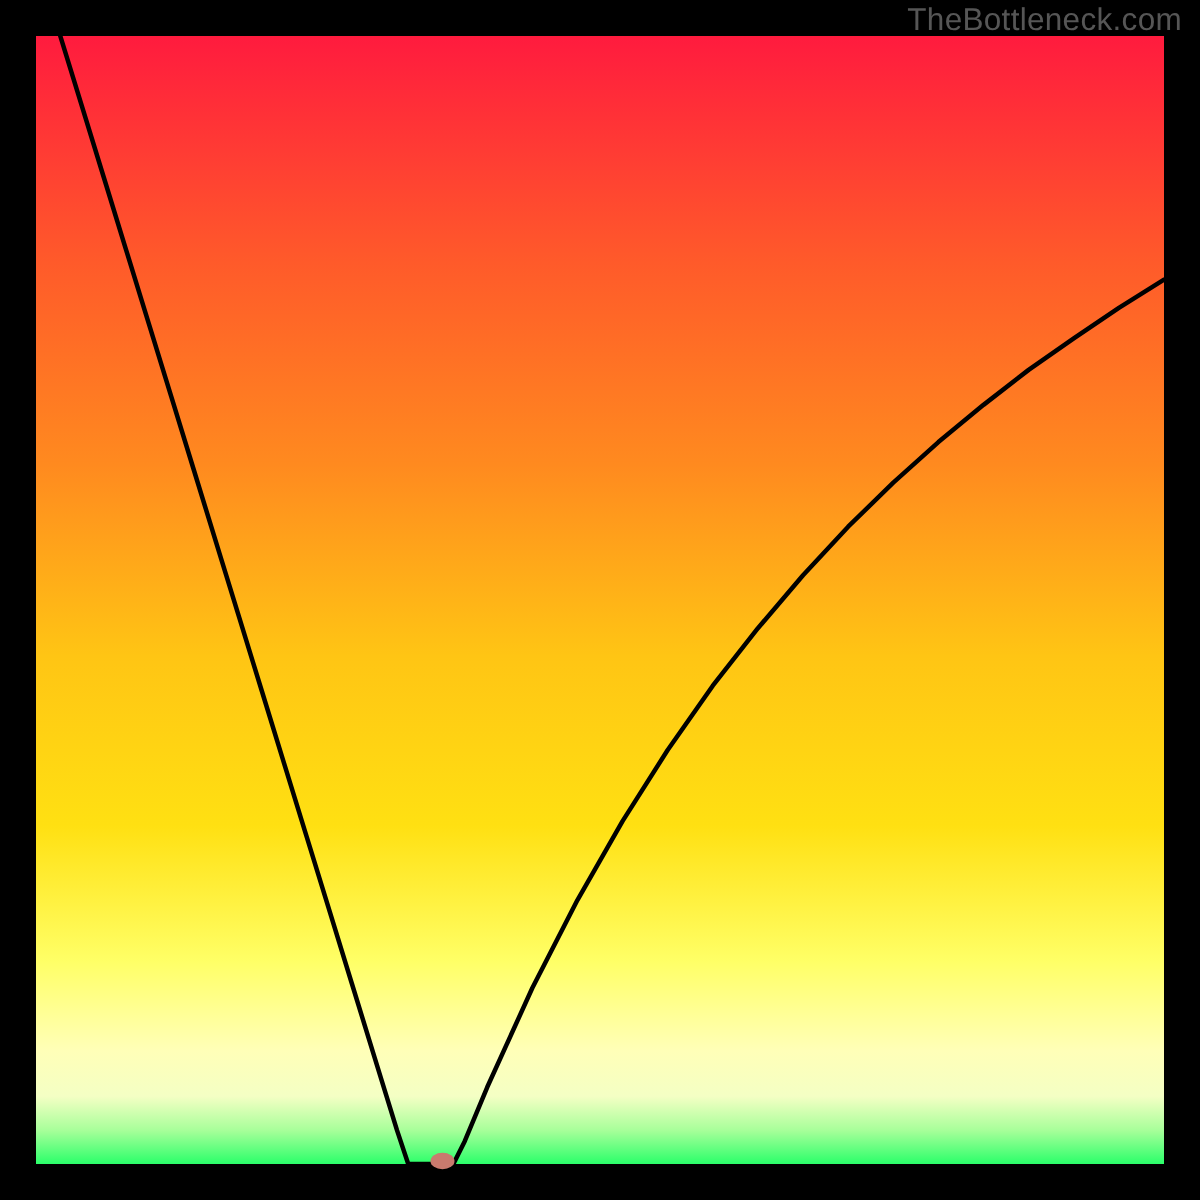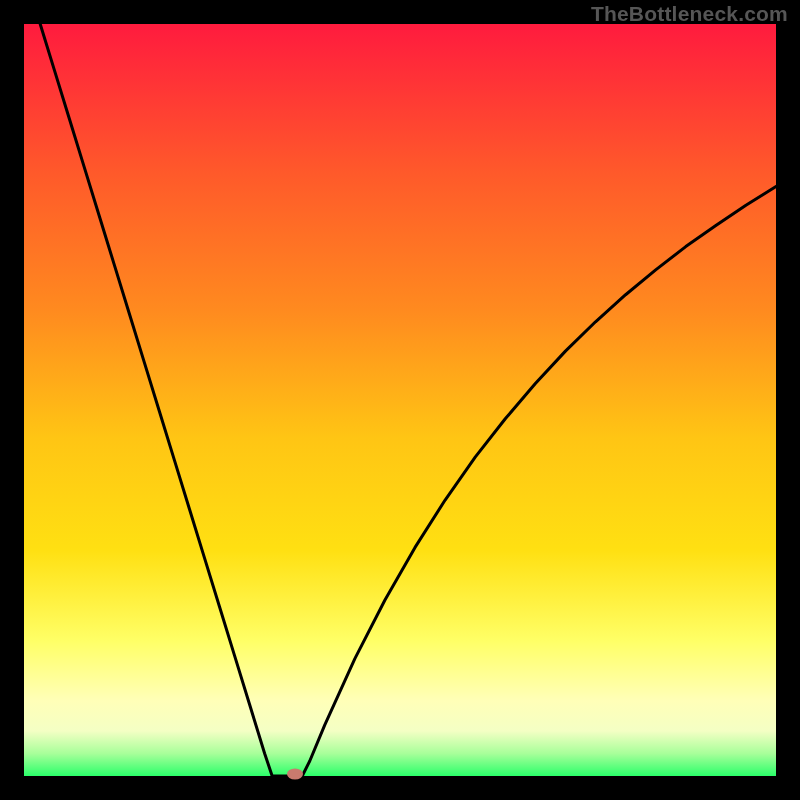--- a/index.html
+++ b/index.html
@@ -2,21 +2,20 @@
 <html><head>
 <meta charset="utf-8">
 <style>
   * { margin: 0; padding: 0; box-sizing: border-box; }
   html, body { width: 800px; height: 800px; overflow: hidden; background: #000; }
   .frame {
     position: absolute;
     top: 0; left: 0;
     width: 800px; height: 800px;
     background: #000;
-    font-weight: bold;
   }
   .plot-area {
     position: absolute;
     top: 24px;
     left: 24px;
     width: 752px;
     height: 752px;
     
   }
   .watermark {

